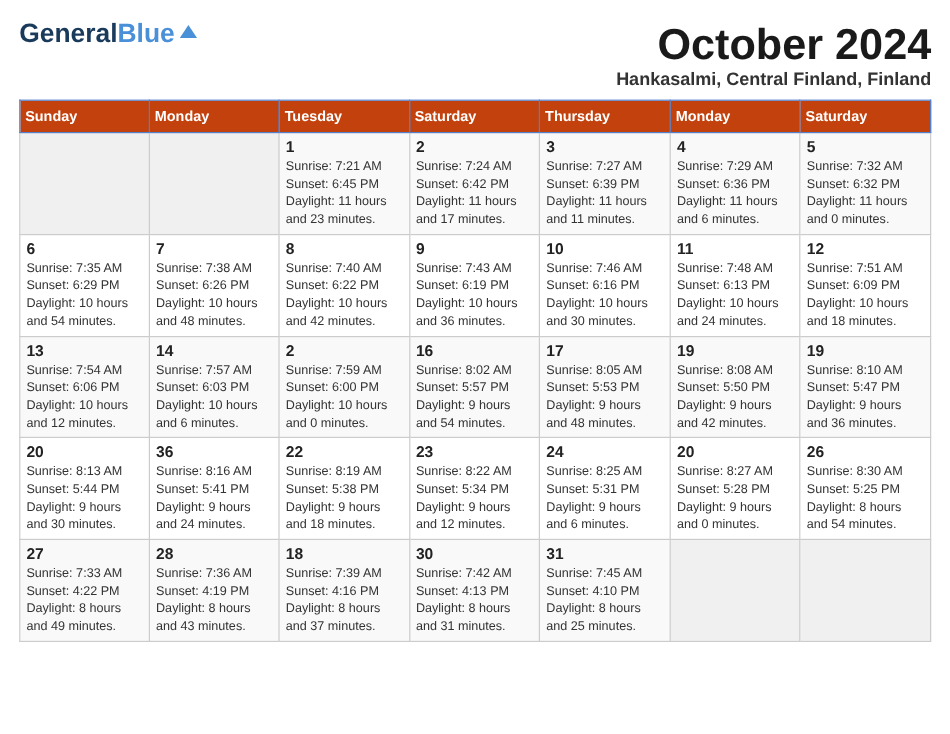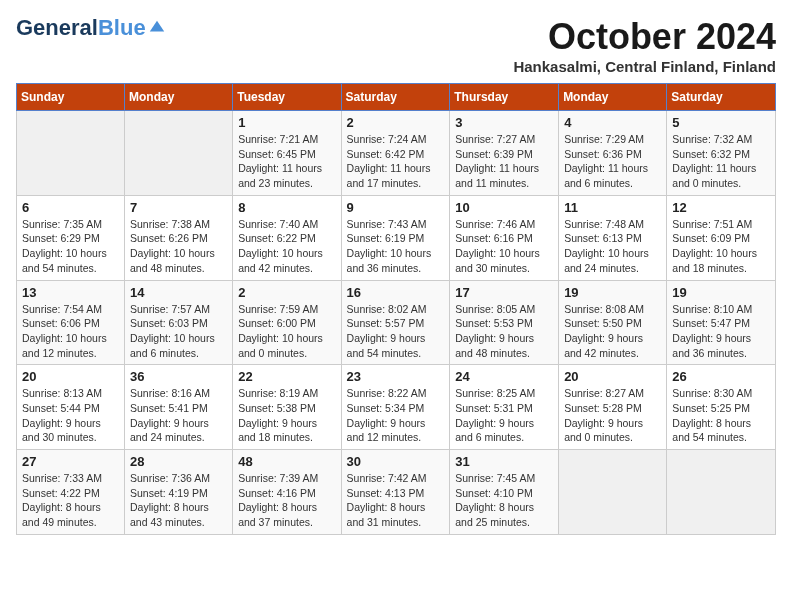--- a/index.html
+++ b/index.html
@@ -350,21 +350,21 @@
       </td>
         <td>
         <span class="day-number">28</span>
         <div class="day-info">
           Sunrise: 7:36 AM<br>
           Sunset: 4:19 PM<br>
           Daylight: 8 hours and 43 minutes.
         </div>
       </td>
         <td>
-        <span class="day-number">48</span>
+        <span class="day-number">18</span>
         <div class="day-info">
           Sunrise: 7:39 AM<br>
           Sunset: 4:16 PM<br>
           Daylight: 8 hours and 37 minutes.
         </div>
       </td>
         <td>
         <span class="day-number">30</span>
         <div class="day-info">
           Sunrise: 7:42 AM<br>

